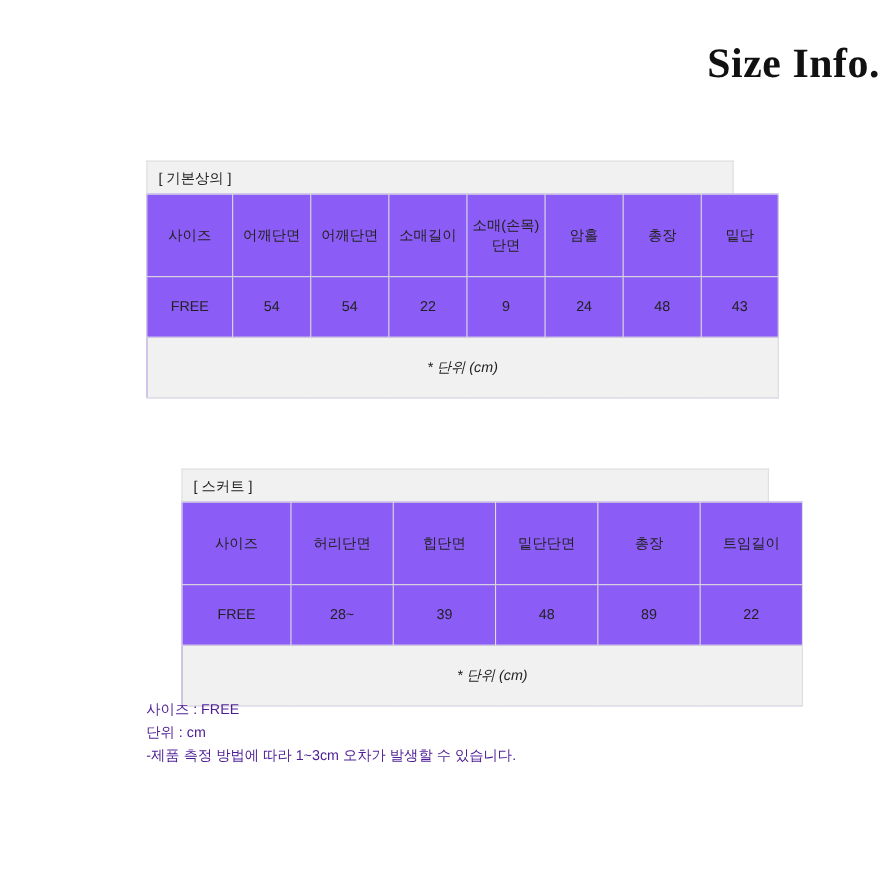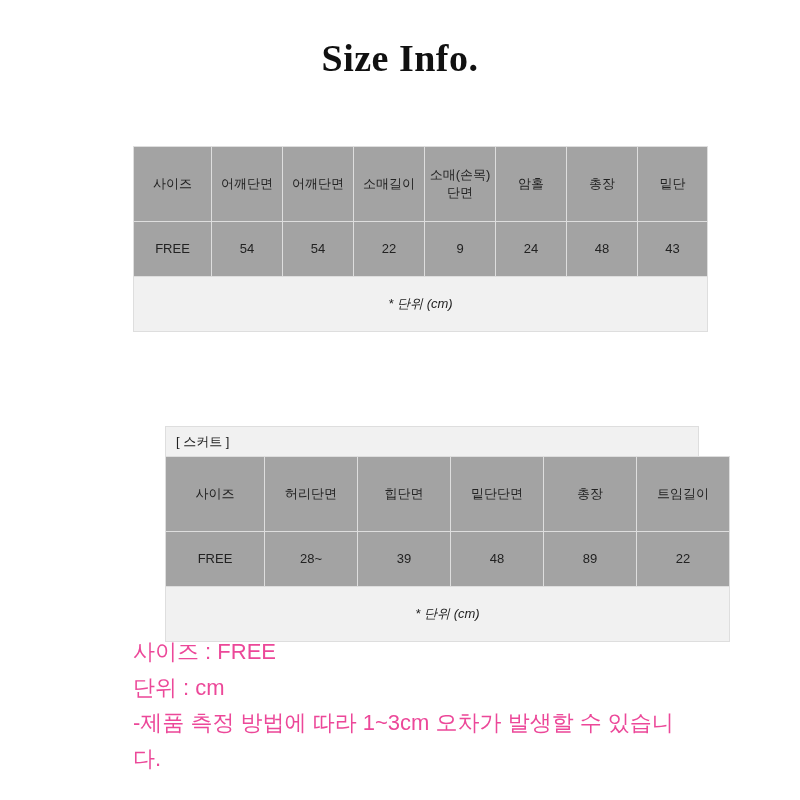--- a/index.html
+++ b/index.html
@@ -18,21 +18,21 @@
   .page {
     width: 800px;
     height: 800px;
     box-sizing: border-box;
     position: relative;
   }
   .title {
     font-family: "Liberation Serif", serif;
     font-weight: bold;
     font-size: 38px;
-    text-align: center;
+    text-align: right;
     letter-spacing: 0.5px;
     margin: 0;
     padding-top: 36px;
     color: #111111;
   }
   .table-block {
     position: absolute;
     left: 133px;
     width: 534px;
   }
@@ -48,21 +48,21 @@
     border: 1px solid #dedede;
     border-bottom: none;
     font-size: 13px;
     color: #222222;
     padding-left: 10px;
   }
   table.size-table {
     border-collapse: collapse;
     width: 100%;
     table-layout: fixed;
-    background: #a3a3a3;
+    background: #8b5cf6;
   }
   table.size-table th,
   table.size-table td {
     border: 1px solid #dedede;
     text-align: center;
     font-size: 13px;
     color: #222222;
     font-weight: normal;
     padding: 4px 2px;
     word-break: keep-all;
@@ -81,36 +81,37 @@
     background: #f1f1f1;
     font-size: 13px;
     color: #333333;
     font-style: italic;
   }
   .note {
     position: absolute;
     left: 133px;
     top: 634px;
     width: 560px;
-    font-size: 22px;
+    font-size: 13px;
     line-height: 1.62;
-    color: #ec4899;
+    color: #4c1d95;
   }
   .note div {
     white-space: pre-wrap;
   }
 </style>
 </head>
 <body>
 
 <div class="page">
 
   <h1 class="title">Size Info.</h1>
 
   <div class="table-block block-top">
+    <div class="section-label">[ 기본상의 ]</div>
     <table class="size-table">
       <thead>
         <tr>
           <th style="width:73px">사이즈</th>
           <th style="width:66px">어깨단면</th>
           <th style="width:66px">어깨단면</th>
           <th style="width:66px">소매길이</th>
           <th style="width:66px">소매(손목)단면</th>
           <th style="width:66px">암홀</th>
           <th style="width:66px">총장</th>

